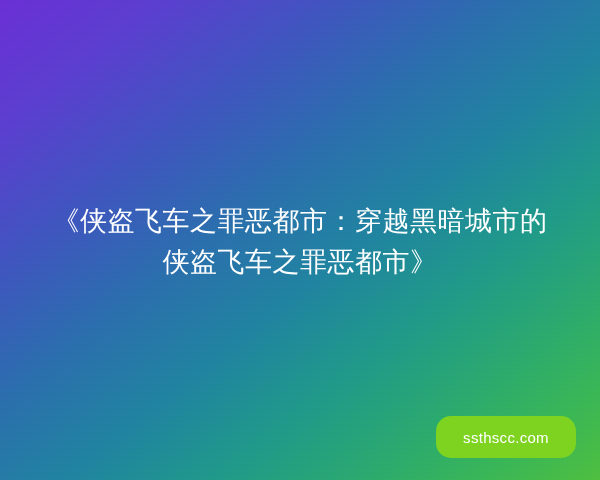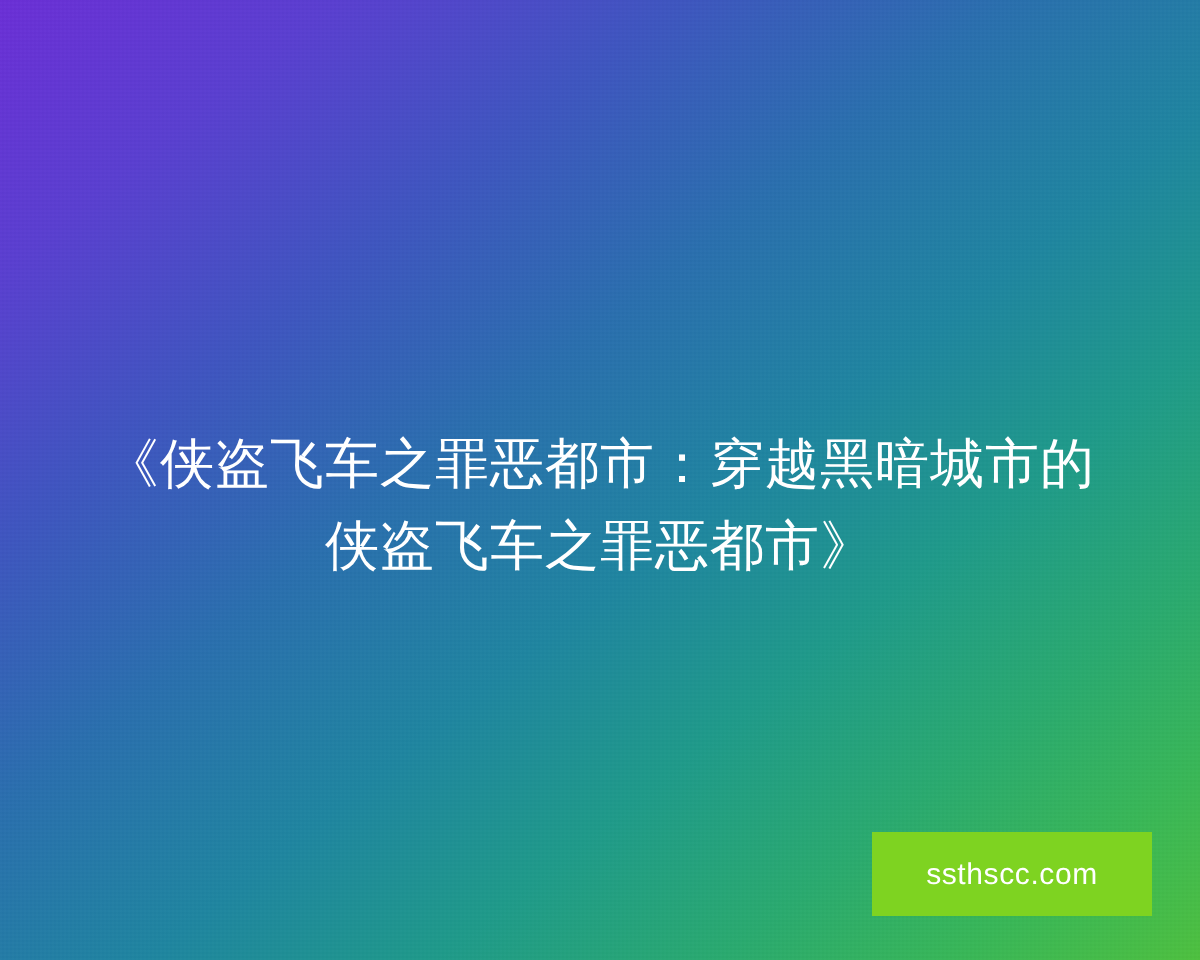--- a/index.html
+++ b/index.html
@@ -35,41 +35,41 @@
     pointer-events: none;
     opacity: 0.16;
     background-image:
       repeating-linear-gradient(0deg, rgba(255,255,255,0.05) 0px, rgba(255,255,255,0.05) 1px, rgba(0,0,0,0.05) 1px, rgba(0,0,0,0.05) 2px),
       repeating-linear-gradient(90deg, rgba(255,255,255,0.04) 0px, rgba(255,255,255,0.04) 1px, rgba(0,0,0,0.04) 1px, rgba(0,0,0,0.04) 2px);
   }
   .title-block {
     position: absolute;
     left: 0;
     right: 0;
-    top: 212px;
+    top: 201px;
     text-align: center;
     padding: 0 28px;
     box-sizing: border-box;
   }
   .title-line {
     color: #ffffff;
     font-size: 27px;
     line-height: 41px;
     font-weight: normal;
     letter-spacing: 0.5px;
     white-space: nowrap;
   }
   .watermark {
     position: absolute;
     right: 24px;
     bottom: 22px;
     width: 140px;
     height: 42px;
     background: #7ed321;
-    border-radius: 0;
+    border-radius: 15px;
     display: flex;
     align-items: center;
     justify-content: center;
   }
   .watermark-text {
     color: #ffffff;
     font-size: 15px;
     letter-spacing: 0.3px;
   }
 </style>

